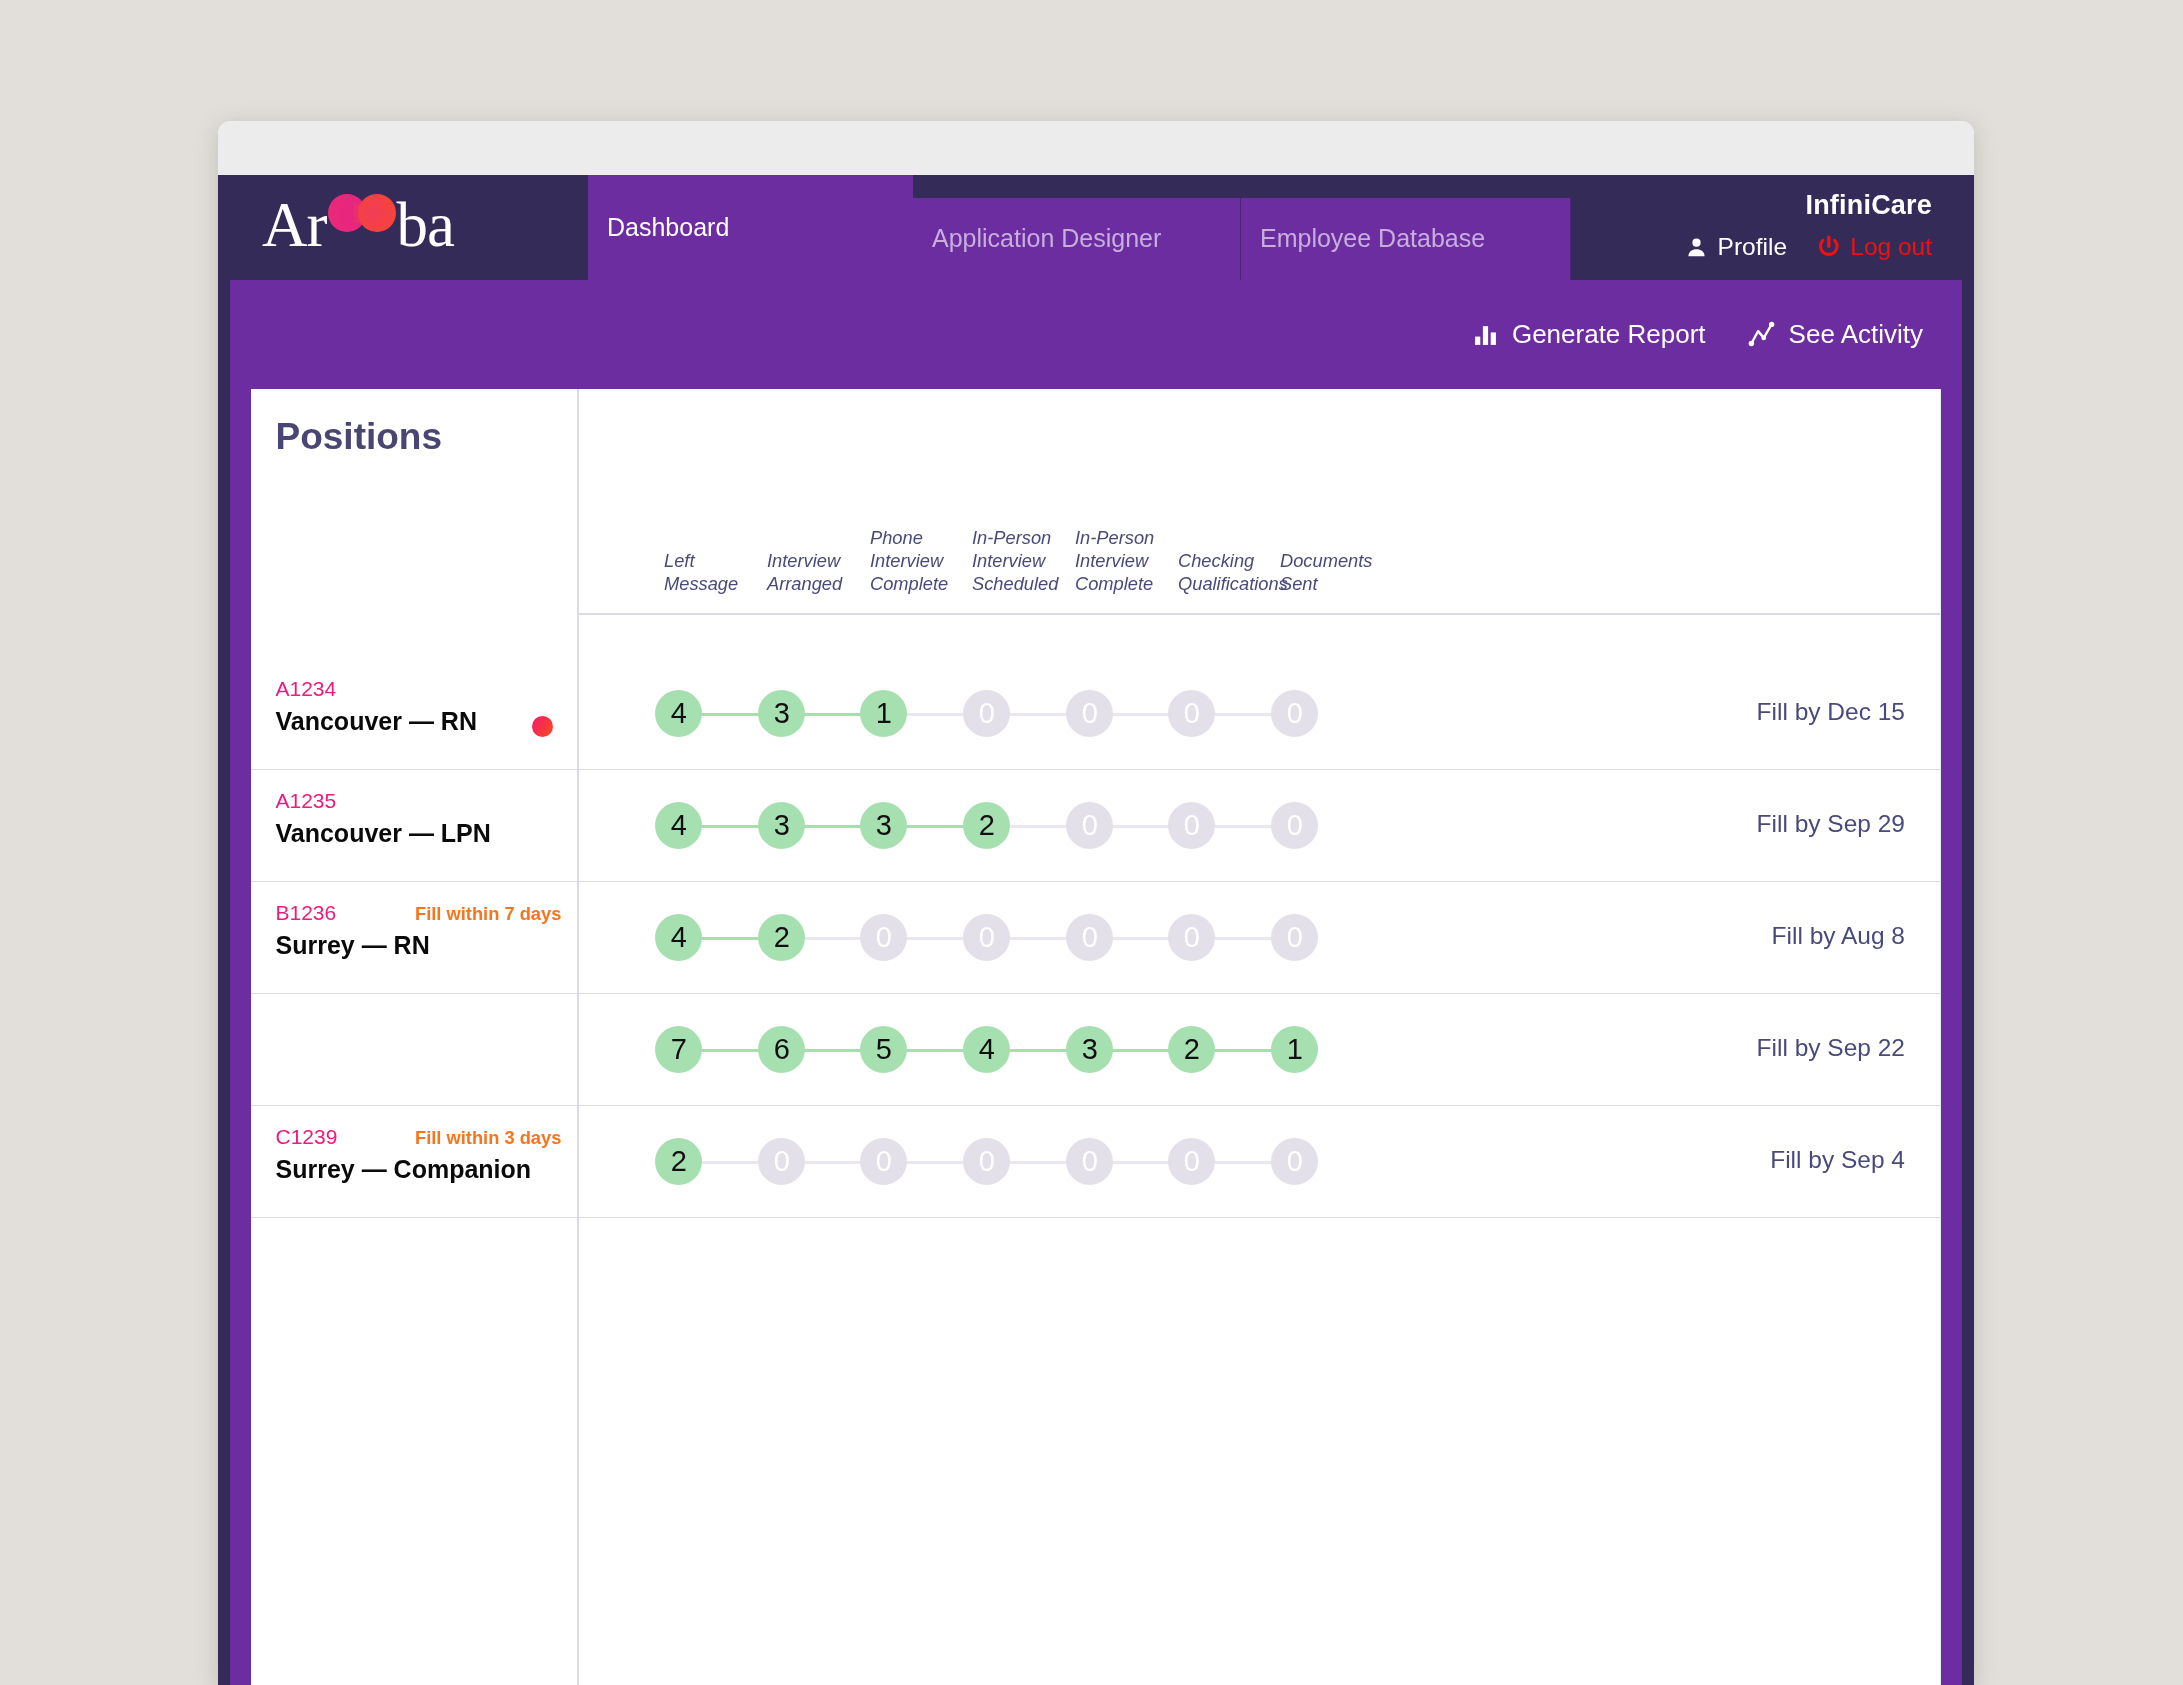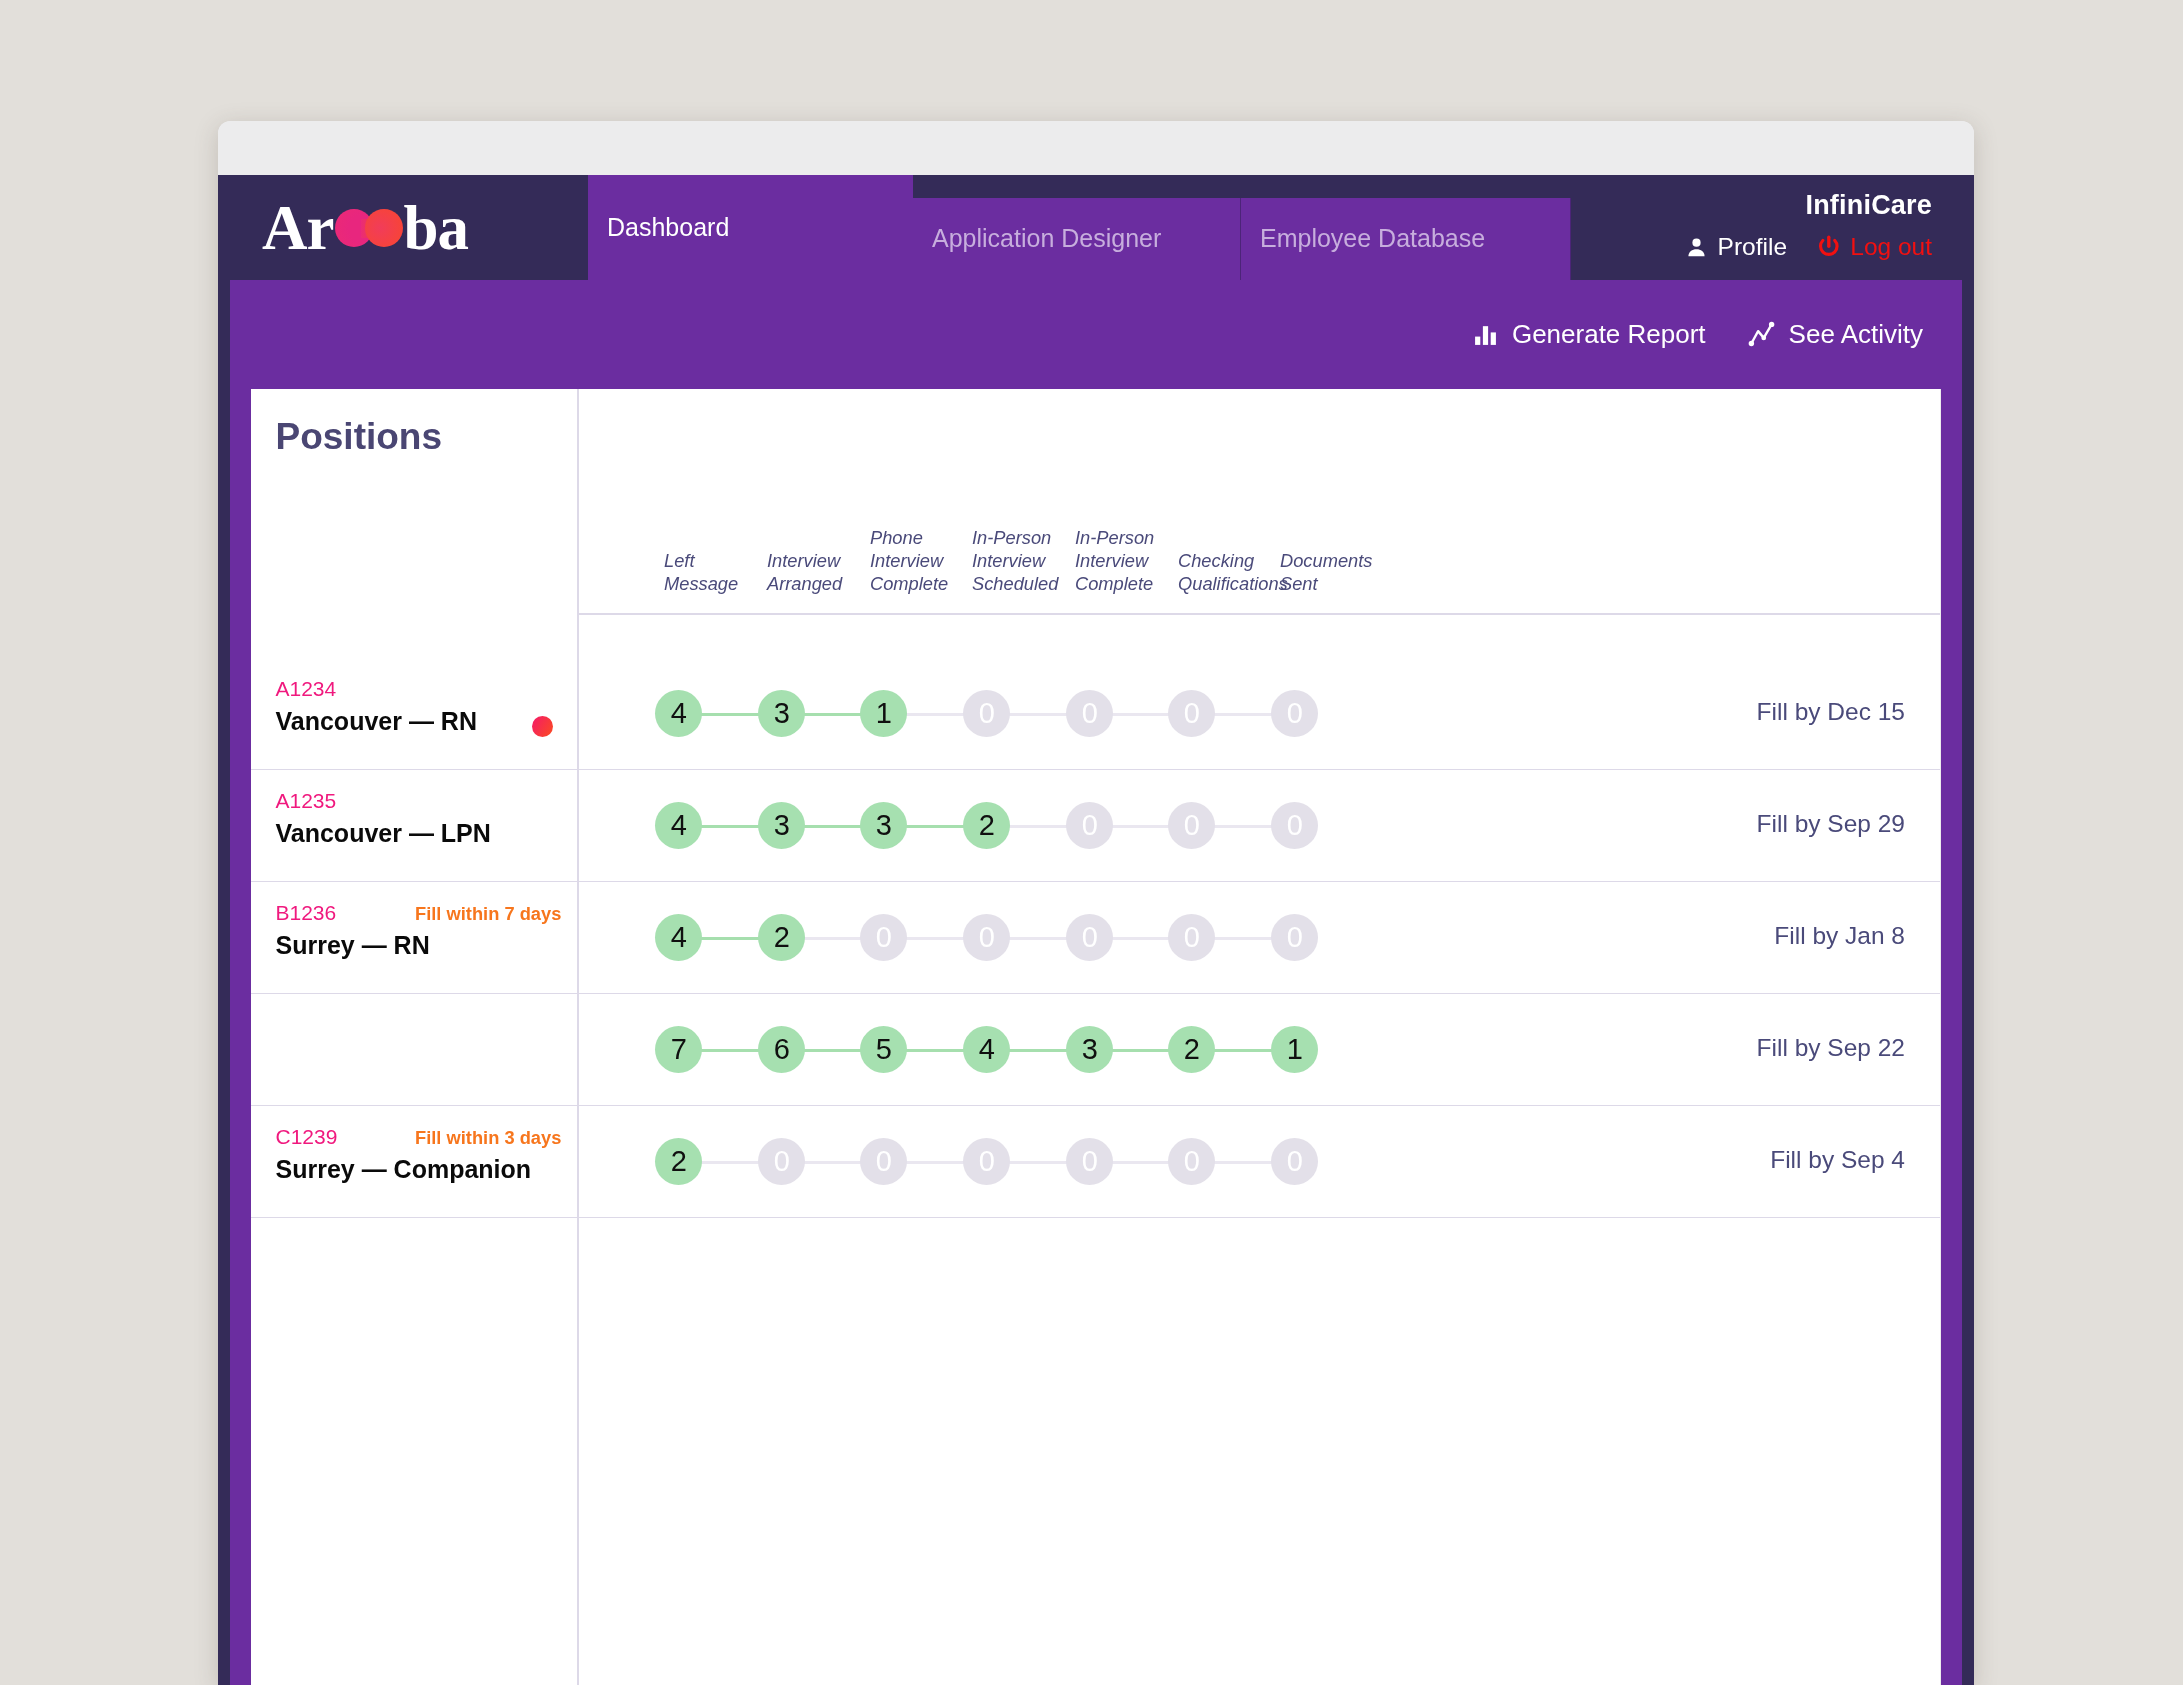--- a/index.html
+++ b/index.html
@@ -44,27 +44,27 @@
     width: 100%;
     height: 105px;
     background: #342b58;
   }
 
   #logo {
     position: absolute;
     left: 44px;
     top: 19px;
     font-family: "Liberation Serif", serif;
-    font-weight: bold;
+    font-weight: normal;
     font-size: 63px;
     color: #ffffff;
     letter-spacing: -0.9px;
     line-height: 1;
     display: flex;
-    align-items: center;
+    align-items: flex-start;
     height: 68px;
   }
   #logo .logo-dots {
     display: inline-block;
     position: relative;
     width: 68px;
     height: 38px;
     margin: 0 0.9px;
     vertical-align: middle;
   }
@@ -497,21 +497,21 @@
             <div class="seg off" style="left: 410px; width: 103px;"></div>
             <div class="seg off" style="left: 513px; width: 102px;"></div>
             <div class="seg off" style="left: 615px; width: 103px;"></div>
             <div class="node on" style="left: 102px;">4</div>
             <div class="node on" style="left: 205px;">2</div>
             <div class="node off" style="left: 307px;">0</div>
             <div class="node off" style="left: 410px;">0</div>
             <div class="node off" style="left: 513px;">0</div>
             <div class="node off" style="left: 615px;">0</div>
             <div class="node off" style="left: 718px;">0</div>
-            <div class="fill-by">Fill by Jan 8</div>
+            <div class="fill-by">Fill by Aug 8</div>
           </div>
         </div>
         <div class="row" style="top: 561px;">
           <div class="pipeline">
             <div class="seg on" style="left: 102px; width: 103px;"></div>
             <div class="seg on" style="left: 205px; width: 102px;"></div>
             <div class="seg on" style="left: 307px; width: 102px;"></div>
             <div class="seg on" style="left: 410px; width: 103px;"></div>
             <div class="seg on" style="left: 513px; width: 102px;"></div>
             <div class="seg on" style="left: 615px; width: 103px;"></div>

